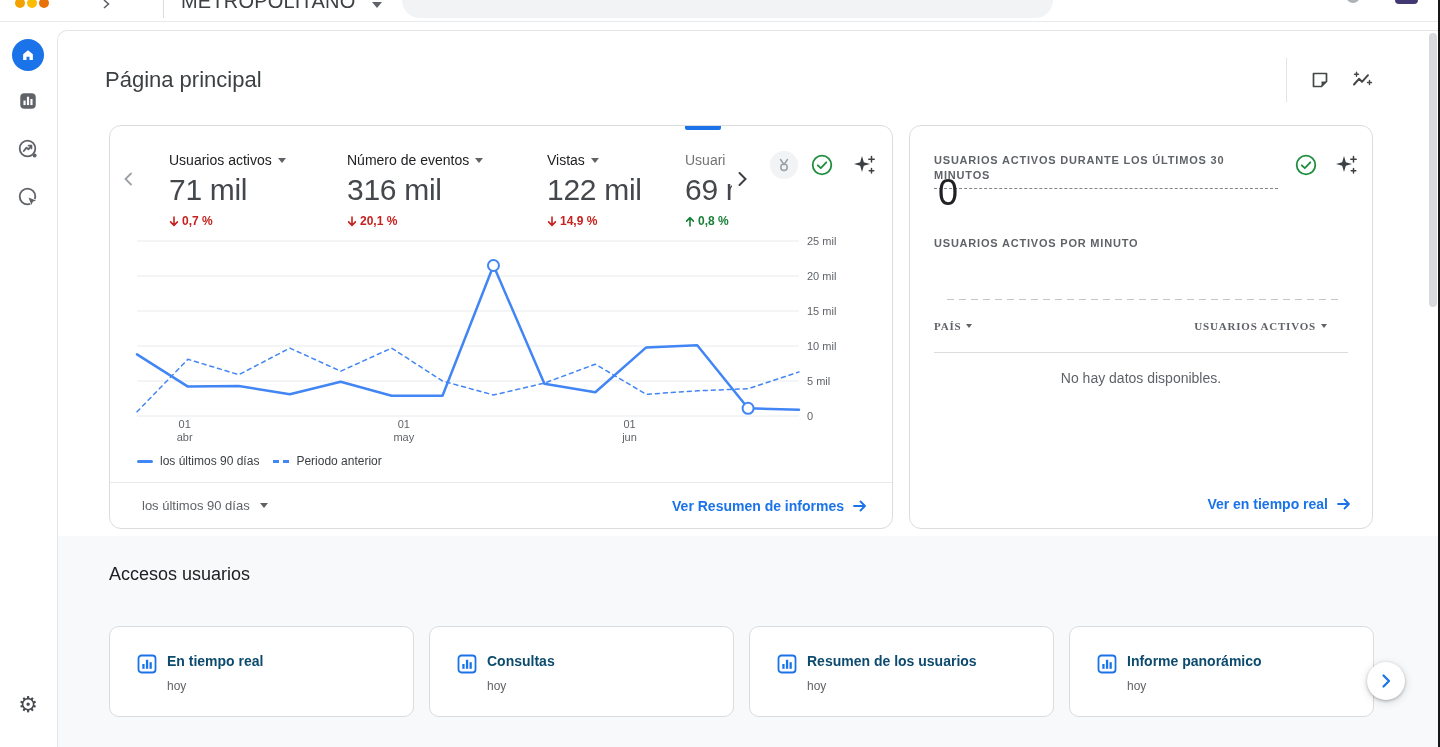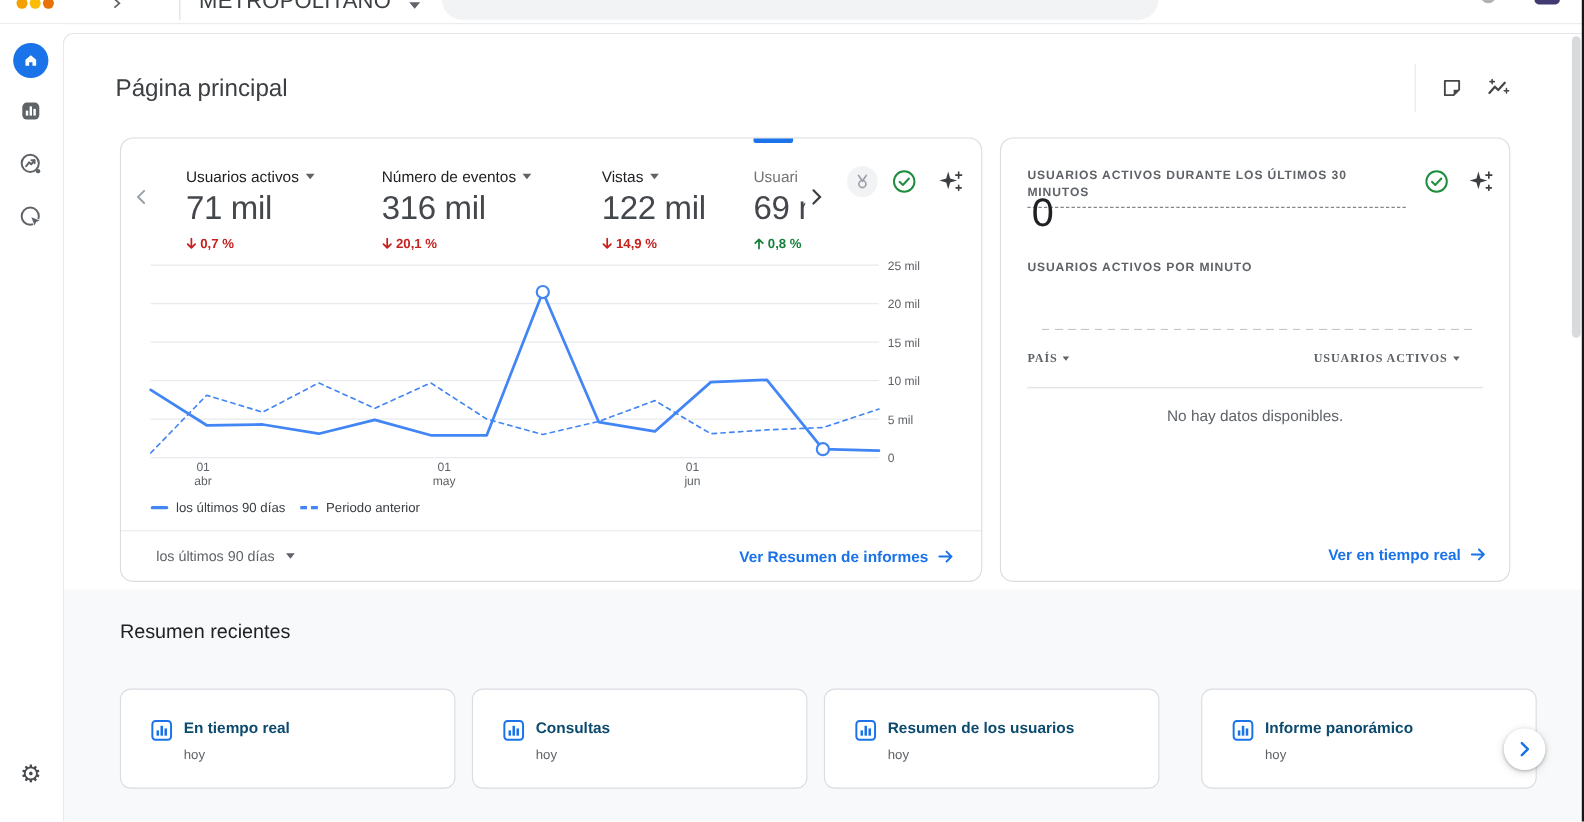--- a/index.html
+++ b/index.html
@@ -383,21 +383,21 @@
       <div class="rt-empty">No hay datos disponibles.</div>
 
       <a class="card-link rt-footer">
         <span>Ver en tiempo real</span>
         <svg width="16" height="14" viewBox="0 0 16 14">
             <path d="M2 7 H13 M8.5 2.5 L13 7 L8.5 11.5" fill="none" stroke="#1a73e8" stroke-width="1.8" stroke-linecap="round" stroke-linejoin="round"></path>
           </svg>
       </a>
     </section>
 
-    <h2 class="recent-title">Resumen recientes</h2>
+    <h2 class="recent-title">Accesos usuarios</h2>
 
     <article class="recent-card" style="left:51px;">
       <span class="rc-icon">
         <svg width="22" height="22" viewBox="0 0 22 22">
             <rect x="2.5" y="2.5" width="17" height="17" rx="3" fill="none" stroke="#1a73e8" stroke-width="1.8"></rect>
             <rect x="6.3" y="11" width="2.3" height="4.8" fill="#1a73e8"></rect>
             <rect x="9.9" y="6.8" width="2.3" height="9" fill="#1a73e8"></rect>
             <rect x="13.5" y="9.2" width="2.3" height="6.6" fill="#1a73e8"></rect>
           </svg>
       </span>
@@ -421,21 +421,21 @@
         <svg width="22" height="22" viewBox="0 0 22 22">
             <rect x="2.5" y="2.5" width="17" height="17" rx="3" fill="none" stroke="#1a73e8" stroke-width="1.8"></rect>
             <rect x="6.3" y="11" width="2.3" height="4.8" fill="#1a73e8"></rect>
             <rect x="9.9" y="6.8" width="2.3" height="9" fill="#1a73e8"></rect>
             <rect x="13.5" y="9.2" width="2.3" height="6.6" fill="#1a73e8"></rect>
           </svg>
       </span>
       <span class="rc-title">Resumen de los usuarios</span>
       <span class="rc-sub">hoy</span>
     </article>
-    <article class="recent-card" style="left:1011px;margin-left:23px;">
+    <article class="recent-card" style="left:1011px;">
       <span class="rc-icon">
         <svg width="22" height="22" viewBox="0 0 22 22">
             <rect x="2.5" y="2.5" width="17" height="17" rx="3" fill="none" stroke="#1a73e8" stroke-width="1.8"></rect>
             <rect x="6.3" y="11" width="2.3" height="4.8" fill="#1a73e8"></rect>
             <rect x="9.9" y="6.8" width="2.3" height="9" fill="#1a73e8"></rect>
             <rect x="13.5" y="9.2" width="2.3" height="6.6" fill="#1a73e8"></rect>
           </svg>
       </span>
       <span class="rc-title">Informe panorámico</span>
       <span class="rc-sub">hoy</span>

